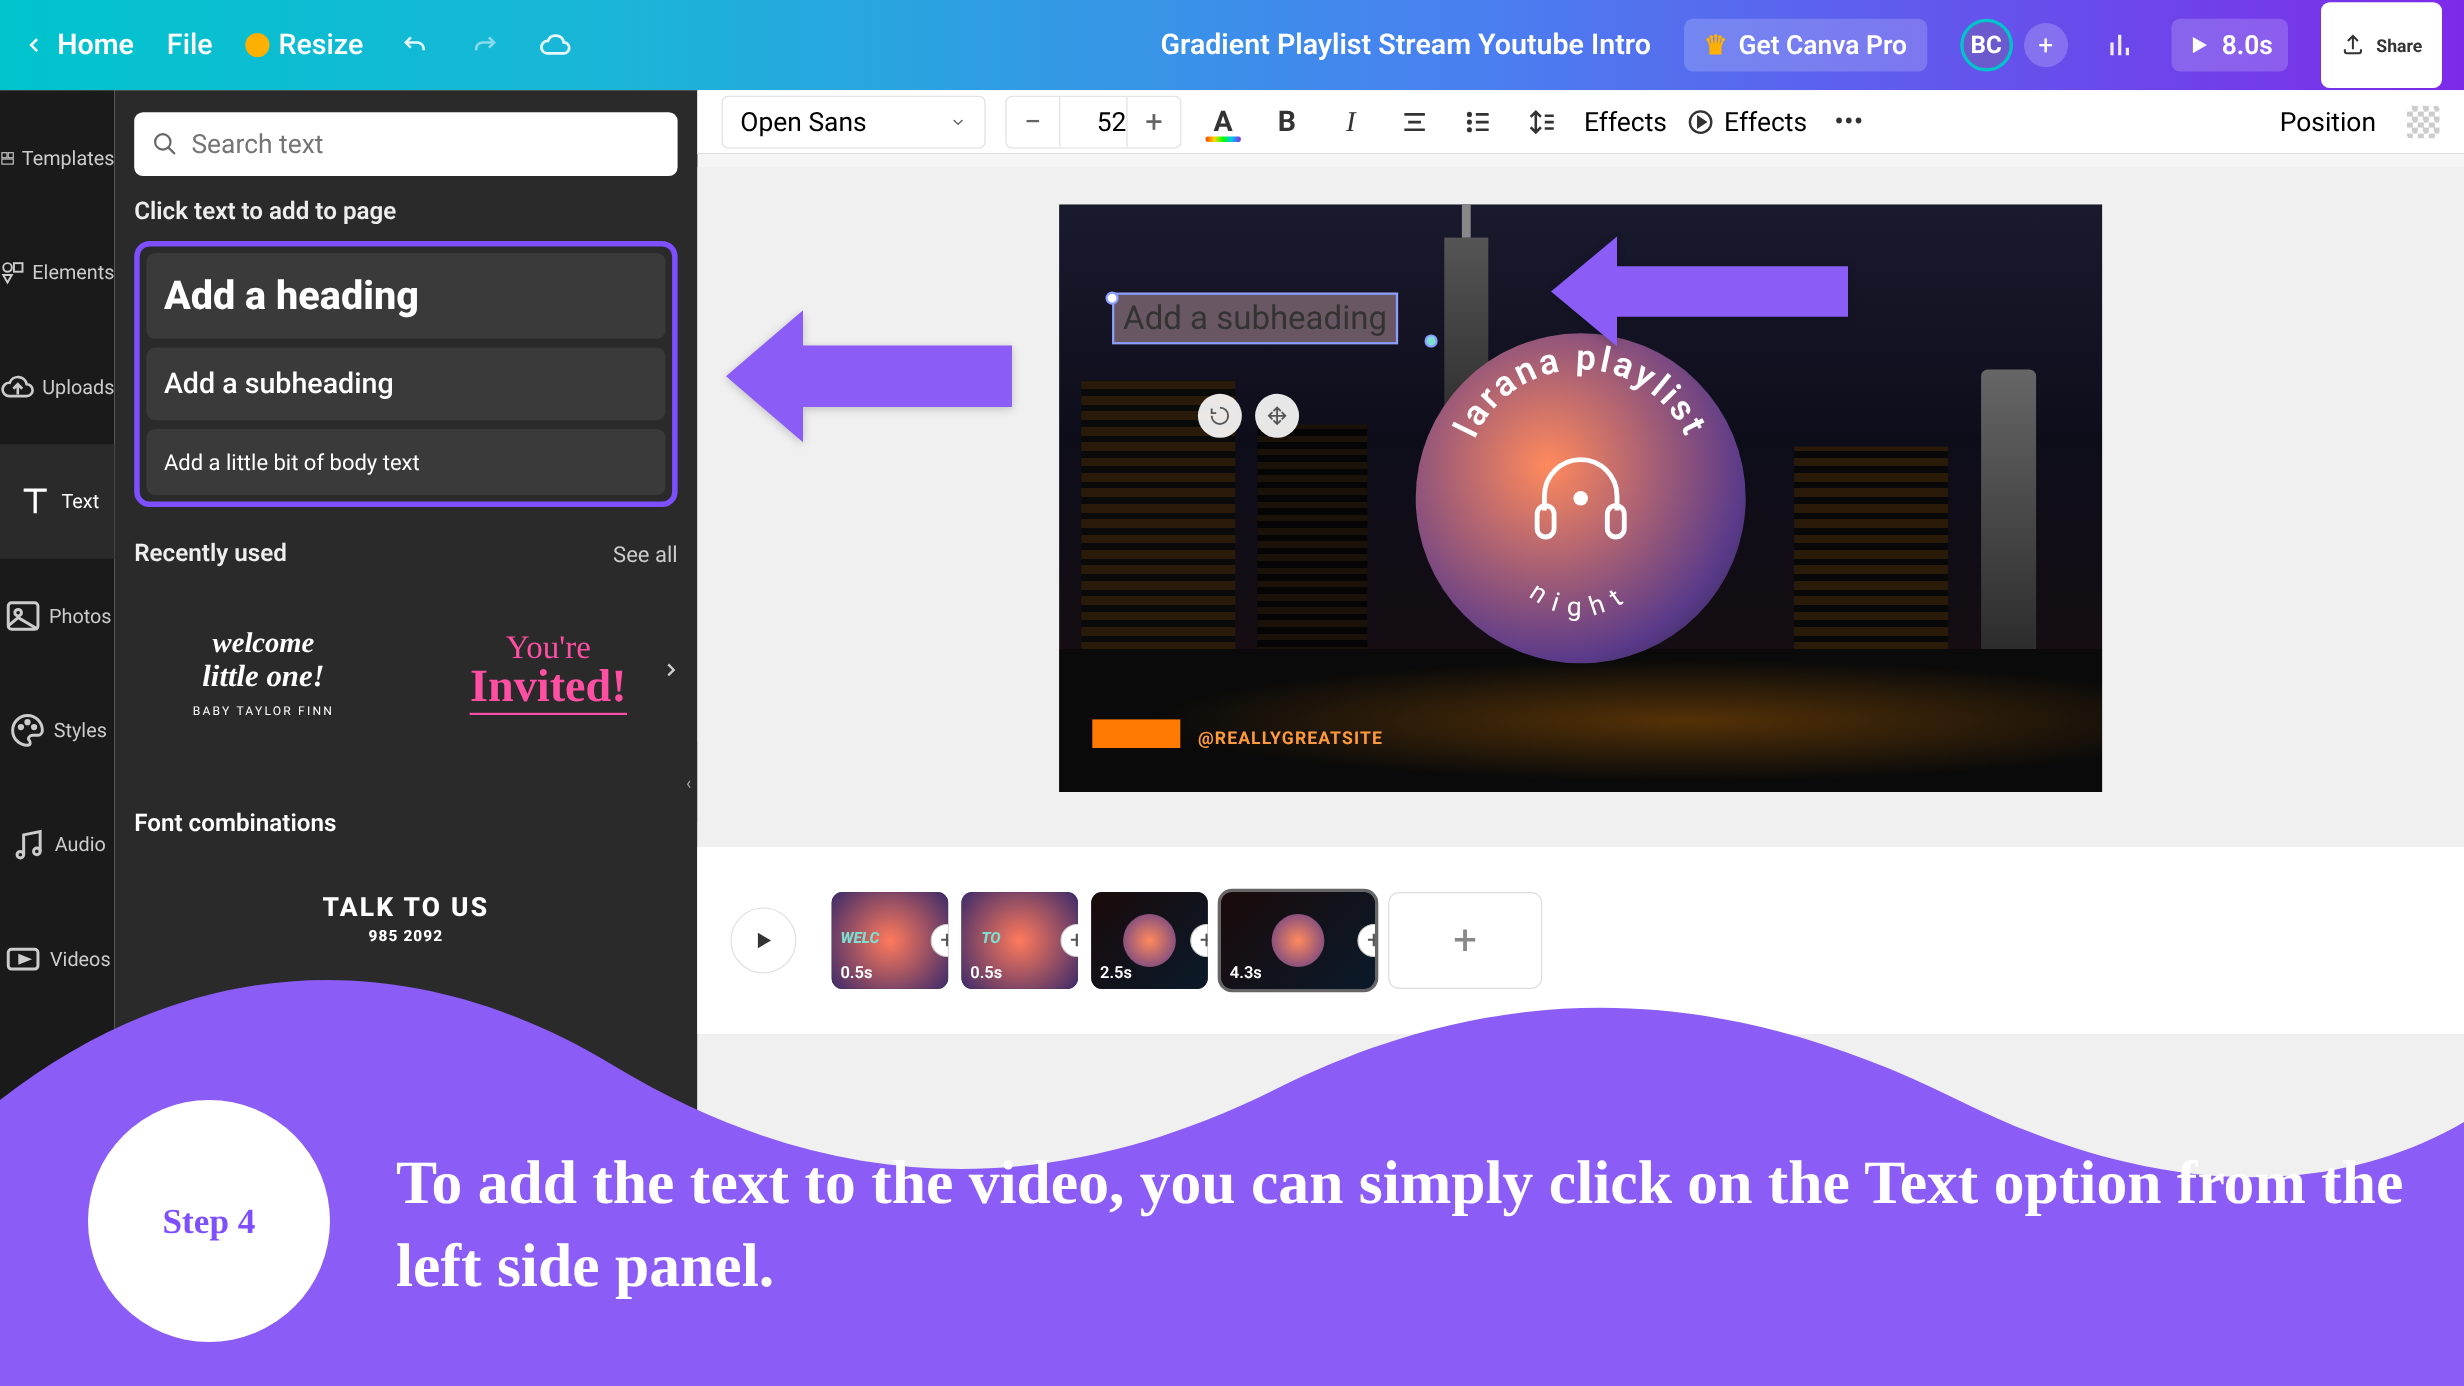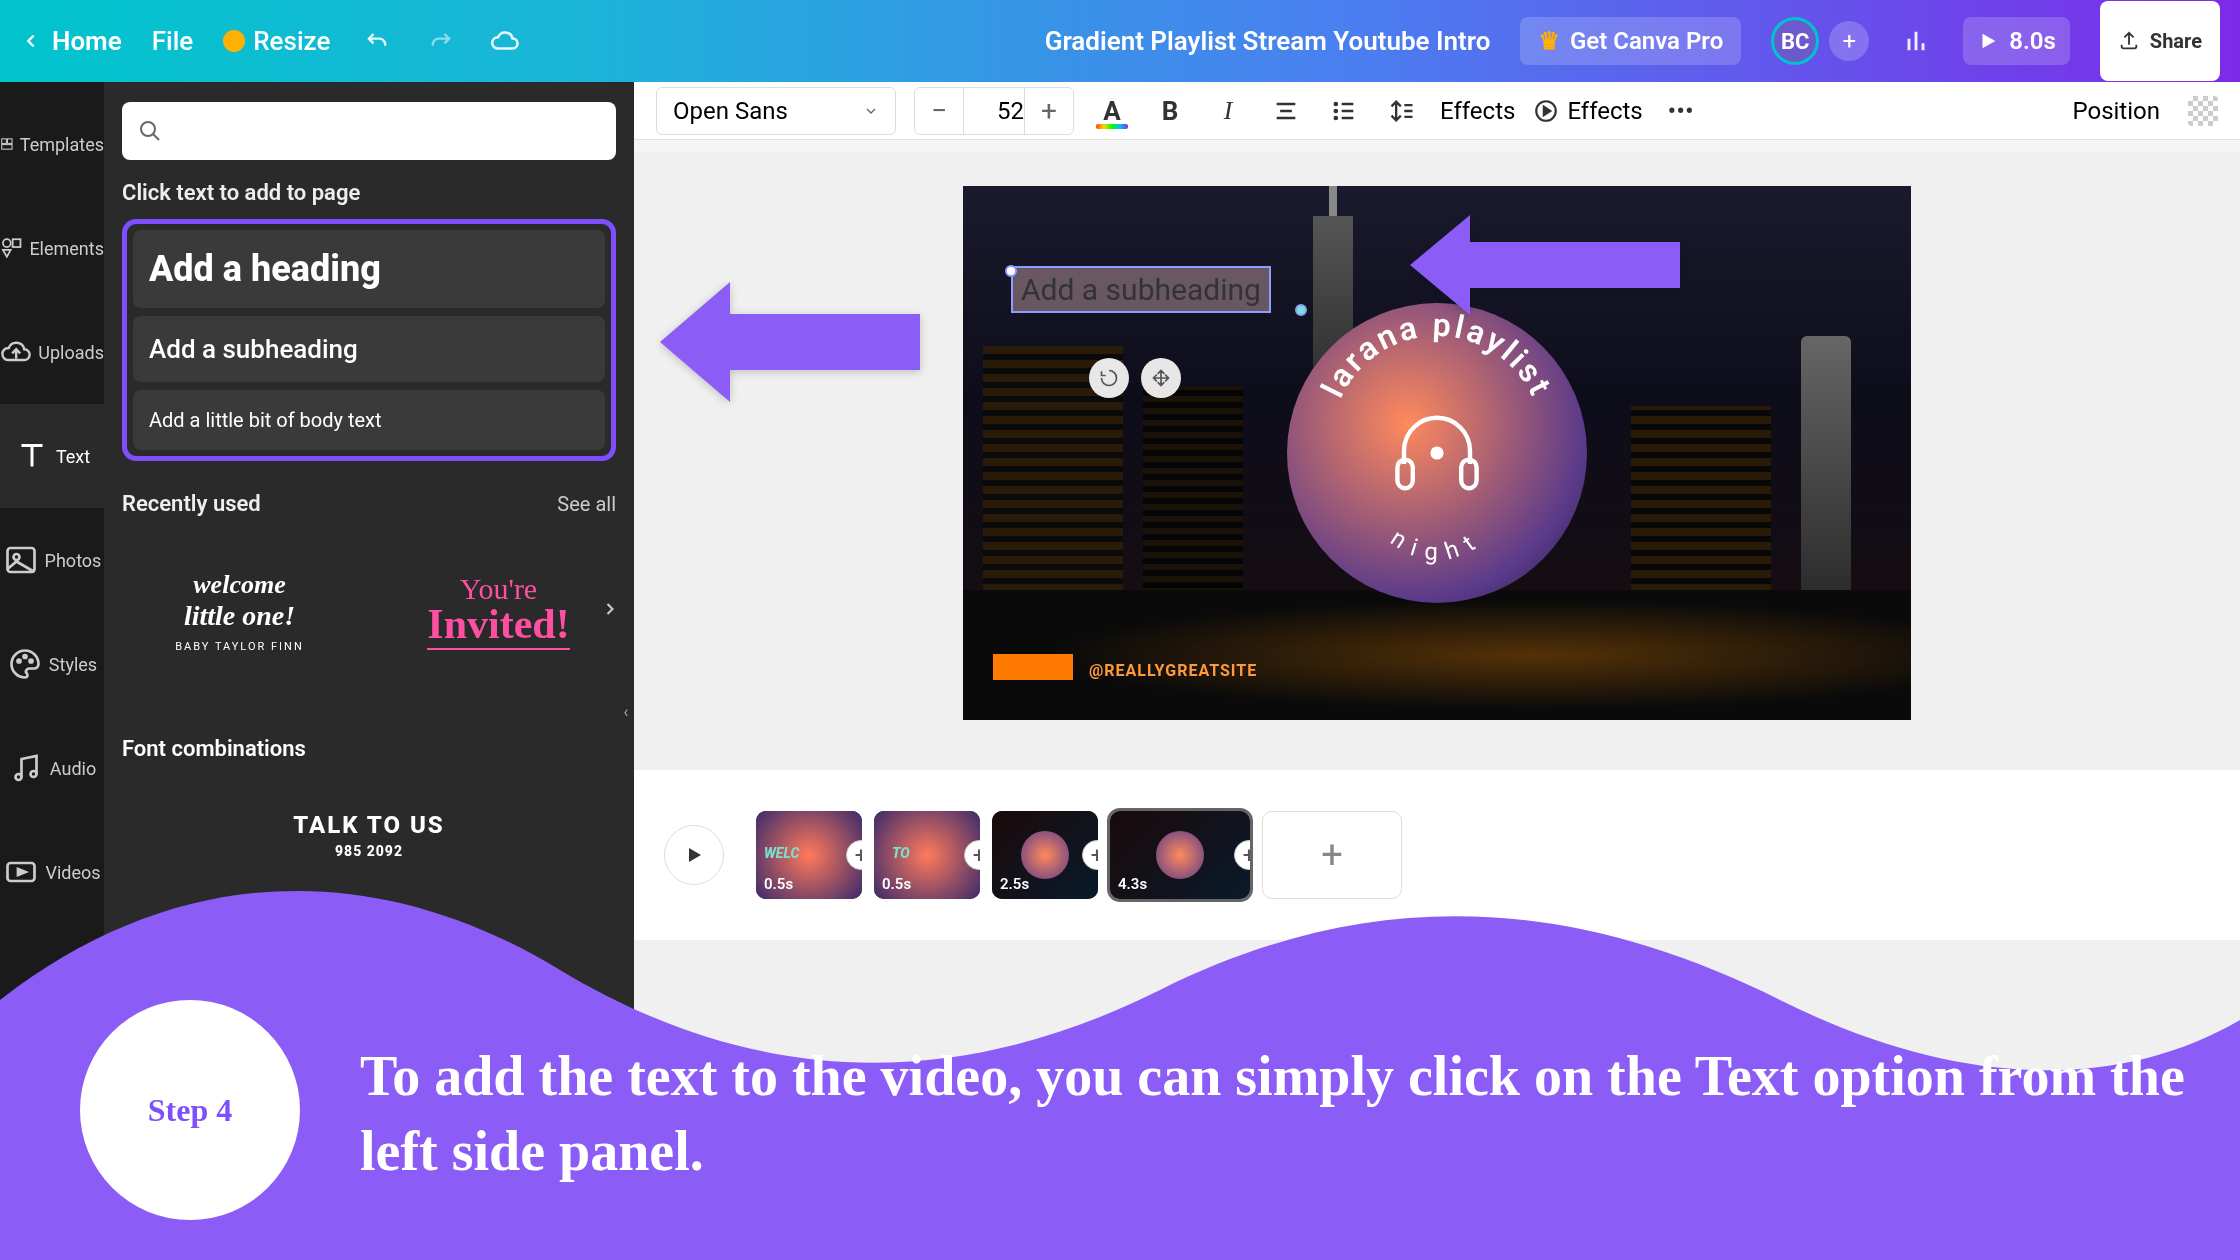--- a/index.html
+++ b/index.html
@@ -11,21 +11,21 @@
 .topbar .home svg { width:22px; height:22px; }
 .topbar .item { font-size:26px; font-weight:500; cursor:pointer; }
 .topbar .resize { display:flex; align-items:center; gap:8px; }
 .topbar .resize .dot { width:22px; height:22px; background:#ffb000; border-radius:50%; }
 .topbar .iconbtn { width:34px; height:34px; display:flex; align-items:center; justify-content:center; cursor:pointer; opacity:.9; }
 .topbar .title { flex:1; text-align:right; font-size:26px; font-weight:600; }
 .topbar .pro { background:rgba(255,255,255,.18); border-radius:8px; padding:10px 18px; display:flex; align-items:center; gap:10px; font-size:24px; font-weight:600; cursor:pointer; }
 .topbar .avatar { width:48px; height:48px; border-radius:50%; background:#6a5acd; border:3px solid #00c4cc; display:flex; align-items:center; justify-content:center; font-weight:700; font-size:22px; }
 .topbar .plus { width:40px; height:40px; border-radius:50%; background:rgba(255,255,255,.2); display:flex; align-items:center; justify-content:center; font-size:24px; cursor:pointer; margin-left:-20px; }
 .topbar .rightbtn { background:rgba(255,255,255,.18); border-radius:8px; padding:10px 14px; display:flex; align-items:center; gap:10px; font-size:24px; font-weight:600; cursor:pointer; }
-.topbar .share { background:#fff; color:#333; border-radius:8px; padding:28px 18px; display:flex; align-items:center; gap:10px; font-size:20px; font-weight:700; cursor:pointer; }
+.topbar .share { background:#fff; color:#333; border-radius:8px; padding:28px 18px; display:flex; align-items:center; gap:10px; font-size:16px; font-weight:700; cursor:pointer; }
 
 
 .leftrail { position:absolute; left:0; top:82px; bottom:0; width:104px; background:#1a1a1a; display:flex; flex-direction:column; align-items:center; padding-top:10px; gap:0; }
 .leftrail .ritem { width:100%; height:104px; display:flex; flex-direction:row; align-items:center; justify-content:center; gap:6px; color:#ccc; cursor:pointer; font-size:18px; }
 .leftrail .ritem.active { background:#2a2a2a; color:#fff; }
 .leftrail .ritem svg { width:36px; height:36px; }
 
 
 .sidepanel { position:absolute; left:104px; top:82px; bottom:0; width:530px; background:#2a2a2a; padding:20px 18px; color:#fff; overflow:hidden; }
 .searchbox { background:#fff; border-radius:8px; height:58px; display:flex; align-items:center; padding:0 16px; gap:12px; margin-bottom:20px; }
@@ -245,20 +245,21 @@
       <span>Videos</span>
     </div>
 </div>
 
 <div class="sidepanel">
   <div class="searchbox">
     <svg viewBox="0 0 24 24" fill="none" stroke="currentColor" stroke-width="2">
         <circle cx="10" cy="10" r="7"></circle>
         <path d="M21 21l-6-6"></path>
       </svg>
+    <input placeholder="Search text" style="">
   </div>
   <div class="section-label">Click text to add to page</div>
   <div class="textbox-group">
     <div class="textopt heading">Add a heading</div>
     <div class="textopt subheading">Add a subheading</div>
     <div class="textopt body">Add a little bit of body text</div>
   </div>
   <div class="recent-head">
     <span class="section-label" style="margin:0">Recently used</span>
     <span class="see">See all</span>

